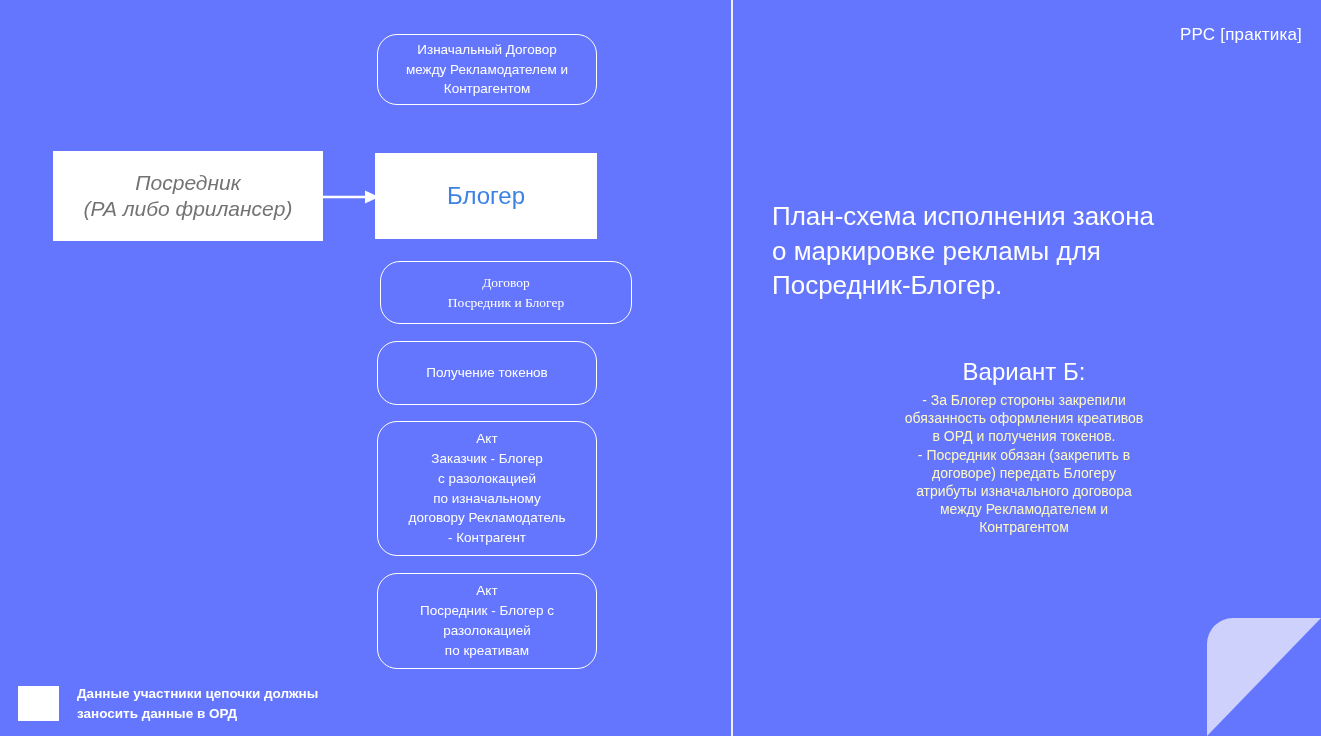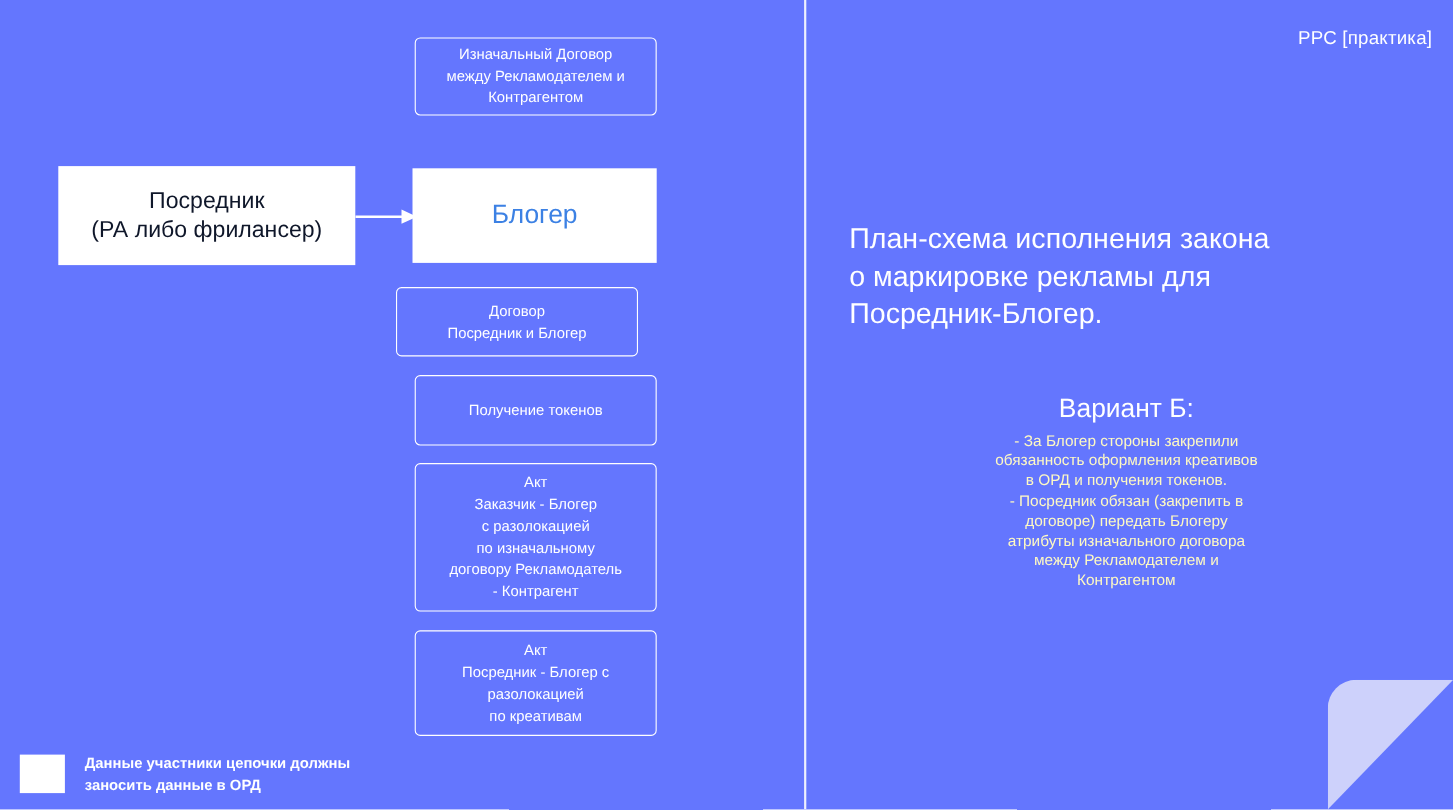--- a/index.html
+++ b/index.html
@@ -41,62 +41,64 @@
     background: #ffffff;
     border: none;
   }
   .box-solid .box-text {
     line-height: 1.22;
   }
 
   .box-outline {
     background: transparent;
     border: 1.4px solid #ffffff;
-    border-radius: 5px;
+    border-radius: 20px;
     color: #ffffff;
   }
   .box-outline .box-text {
     font-size: 13.5px;
     line-height: 1.47;
     color: #ffffff;
   }
 
   #box-intermediary {
     left: 53px;
     top: 151px;
     width: 270px;
     height: 90px;
   }
   #box-intermediary .box-text {
     font-size: 21px;
-    color: #0f172a;
+    color: #737373;
+    font-style: italic;
   }
 
   #box-blogger {
     left: 375px;
     top: 153px;
     width: 222px;
     height: 86px;
   }
   #box-blogger .box-text {
     font-size: 24px;
     color: #3c81e4;
   }
 
   #box-initial-contract {
     left: 377px;
     top: 34px;
     width: 220px;
     height: 71px;
   }
   #box-contract-mid-blogger {
-    left: 360px;
+    left: 380px;
     top: 261px;
-    width: 220px;
+    width: 252px;
     height: 63px;
+    font-family: Liberation Serif, serif;
   }
   #box-tokens {
     left: 377px;
     top: 341px;
     width: 220px;
     height: 64px;
   }
   #box-act-customer {
     left: 377px;
     top: 421px;

